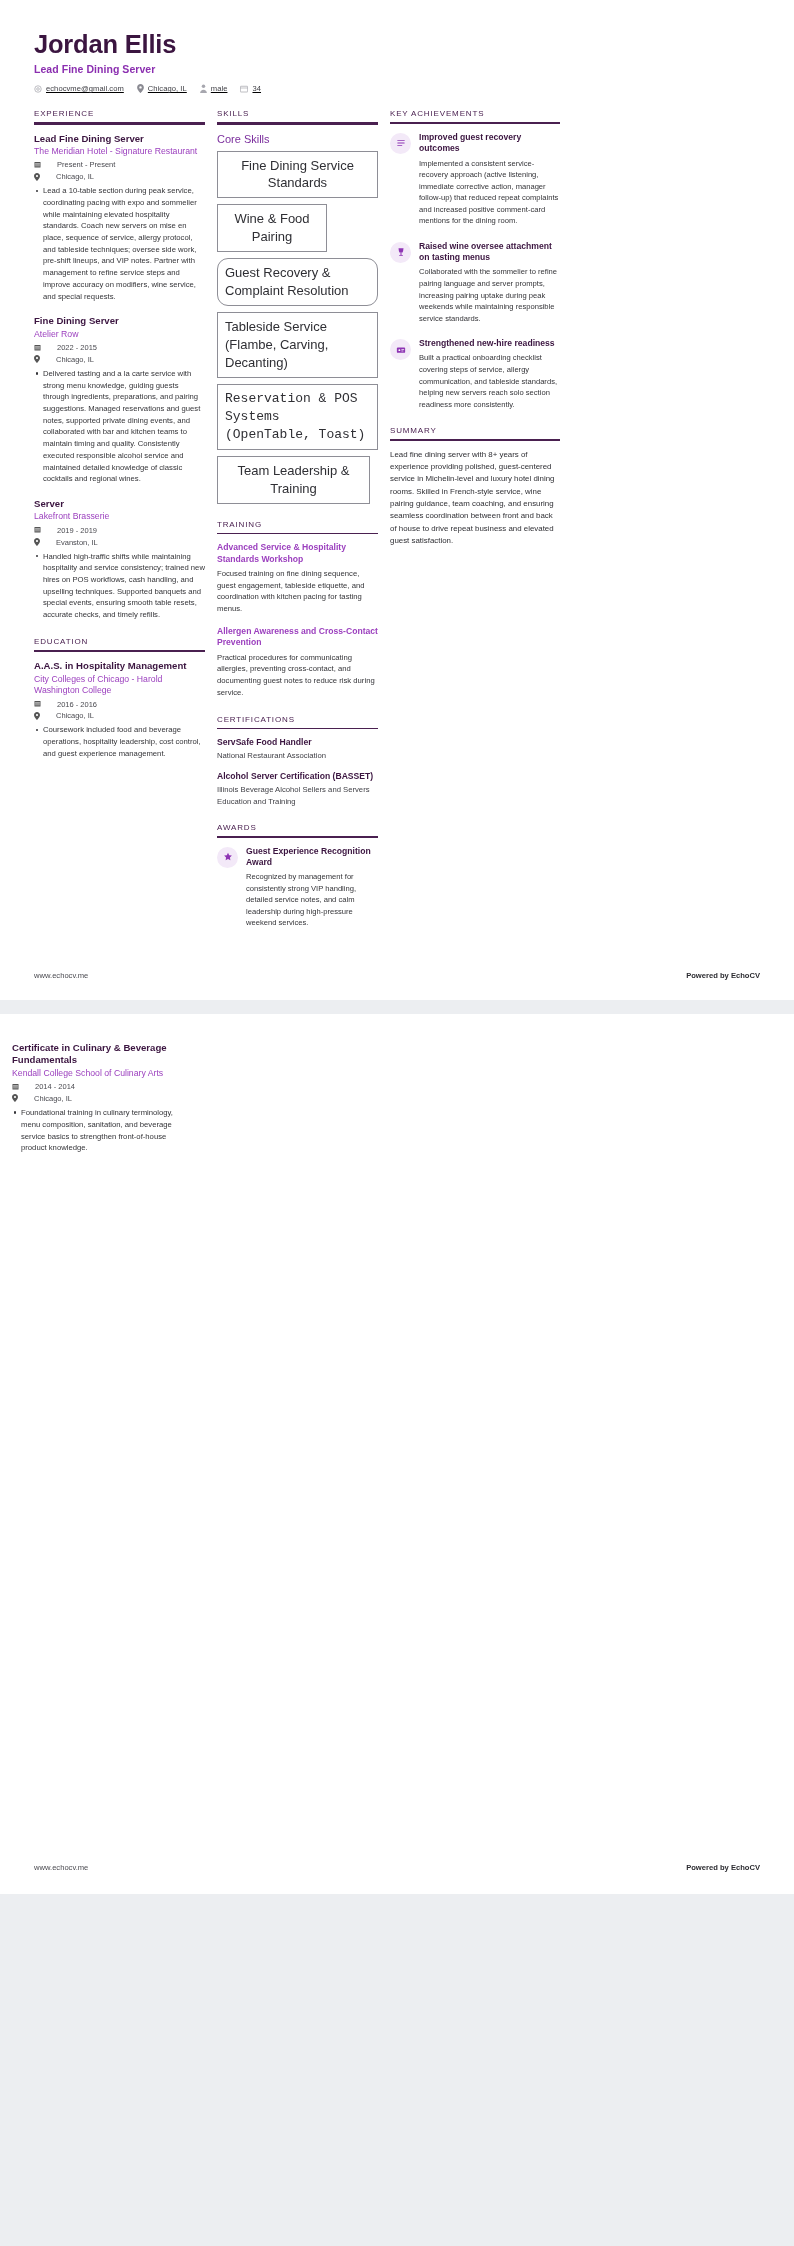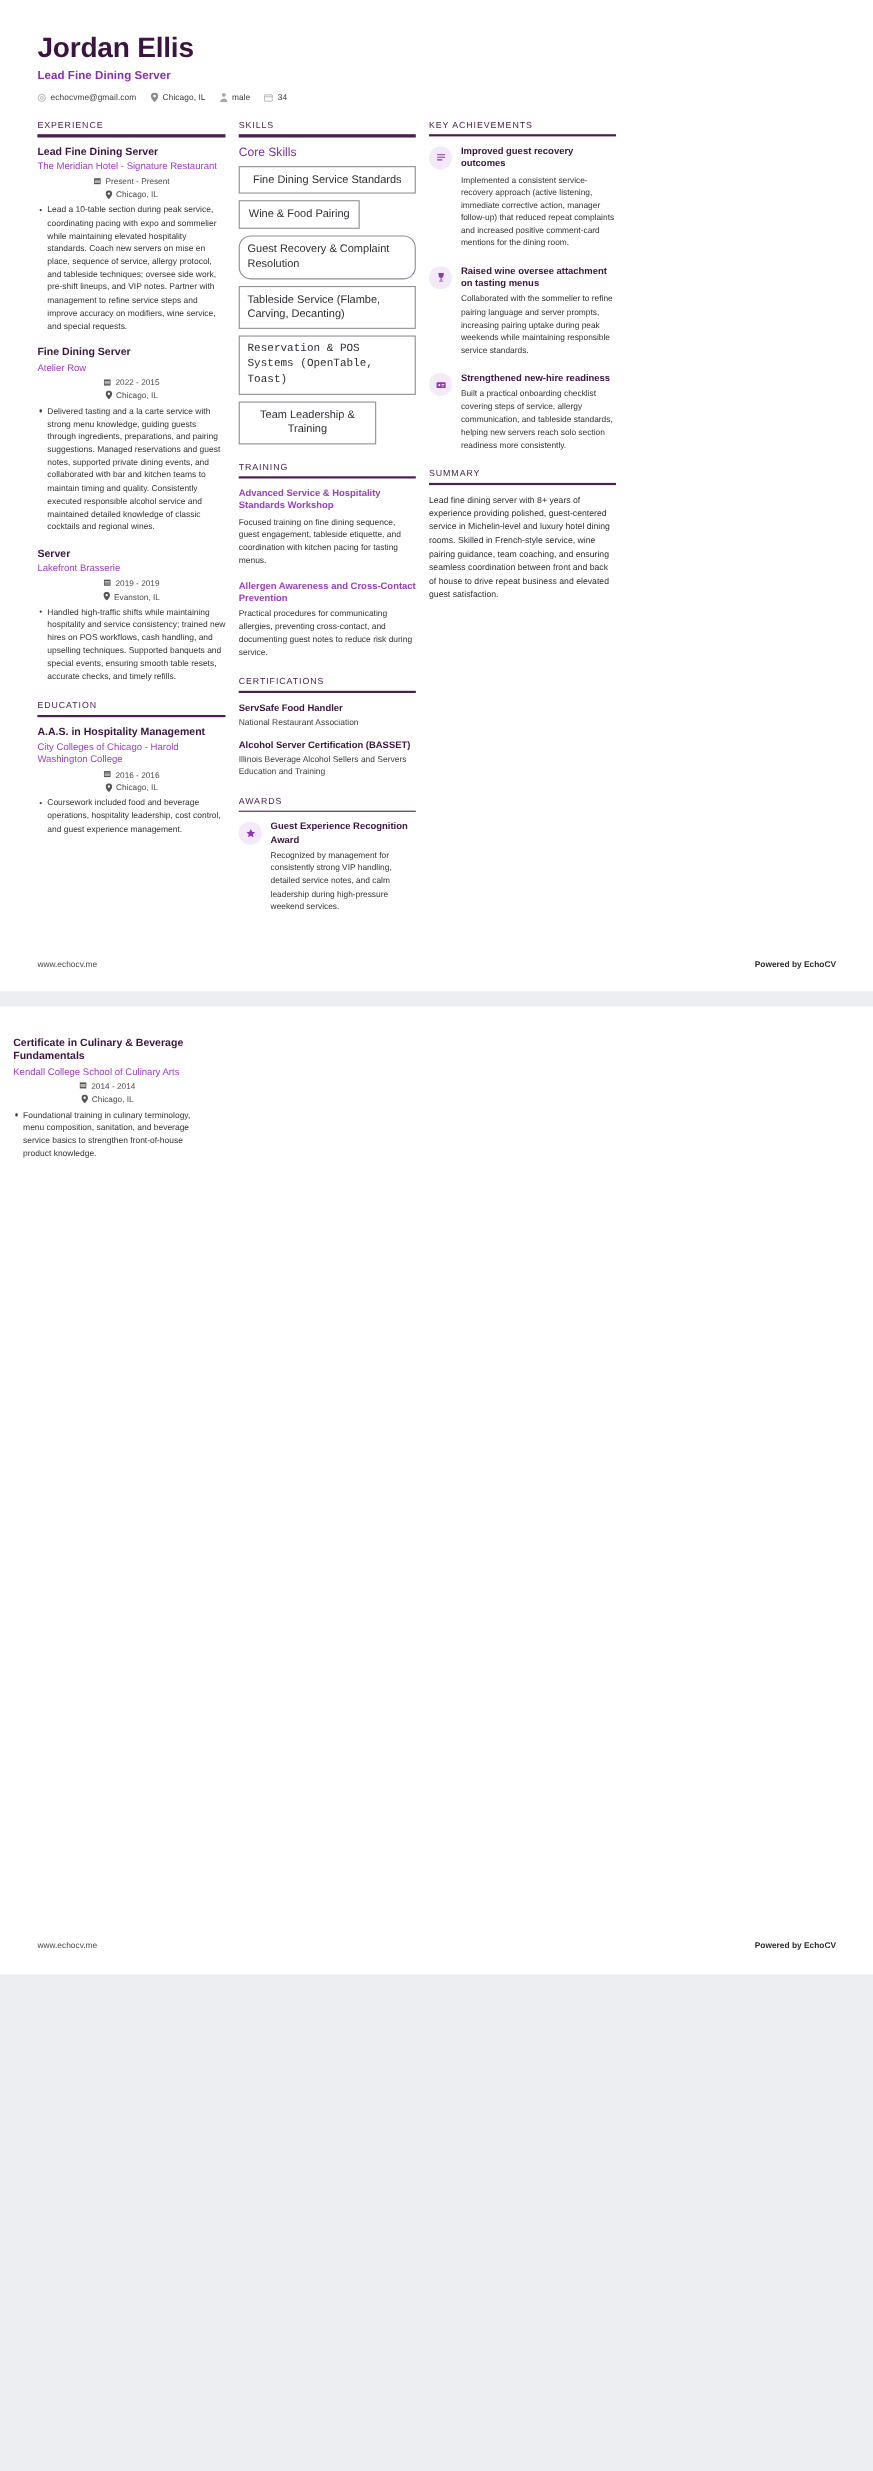--- a/index.html
+++ b/index.html
@@ -37,20 +37,21 @@
     font-weight: 600;
     margin-top: 4px;
     letter-spacing: 0.05px;
   }
   .contact-row {
     display: flex;
     align-items: center;
     gap: 13px;
     margin-top: 9px;
     flex-wrap: wrap;
+    text-decoration: underline;
   }
   .contact-item {
     display: flex;
     align-items: center;
     gap: 4px;
     font-size: 7.6px;
     color: #3c3c42;
     letter-spacing: 0.05px;
   }
   .contact-item svg { display: block; }
@@ -93,26 +94,25 @@
   }
   .entry-org {
     font-size: 8.7px;
     color: #9b3fbe;
     line-height: 1.32;
     margin-bottom: 3px;
   }
   .meta-row {
     display: flex;
     align-items: flex-start;
-    gap: 4px;
+    gap: 16px;
     font-size: 7.5px;
     color: #4a4a50;
     margin-bottom: 1.5px;
     line-height: 1.35;
-    justify-content: center;
   }
   .meta-row svg { flex: 0 0 auto; margin-top: 0.5px; }
   .bullets { list-style: none; margin-top: 3px; }
   .bullets li {
     position: relative;
     padding-left: 9px;
     font-size: 7.7px;
     line-height: 1.52;
     color: #343438;
     margin-bottom: 2px;
@@ -129,21 +129,21 @@
   
   .subhead {
     font-size: 11px;
     color: #7b2e9d;
     margin-bottom: 6px;
     font-weight: 400;
   }
   .tag {
     border: 1px solid #8e8e96;
     padding: 5px 7px;
-    font-size: 10px;
+    font-size: 13px;
     color: #2f2f34;
     line-height: 1.38;
     margin-bottom: 6px;
     text-align: center;
     background: #fff;
   }
 
   
   .train-title {
     font-size: 8.6px;
@@ -412,21 +412,21 @@
 
         <div class="sec">
           <div class="sec-title">SKILLS</div>
           <div class="sec-rule"></div>
           <div class="subhead">Core Skills</div>
           <div class="tag">Fine Dining Service Standards</div>
           <div class="tag" style="width:110px;">Wine &amp; Food Pairing</div>
           <div class="tag" style="text-align:left;border-radius:11px;">Guest Recovery &amp; Complaint Resolution</div>
           <div class="tag" style="text-align:left;">Tableside Service (Flambe, Carving, Decanting)</div>
           <div class="tag" style="text-align:left;font-family:Liberation Mono, monospace;">Reservation &amp; POS Systems (OpenTable, Toast)</div>
-          <div class="tag" style="width:125px;">Team Leadership &amp; Training</div>
+          <div class="tag" style="width:153px;">Team Leadership &amp; Training</div>
         </div>
 
         <div class="sec">
           <div class="sec-title">TRAINING</div>
           <div class="sec-rule thin"></div>
           <div>
             <div class="train-title">Advanced Service &amp; Hospitality Standards Workshop</div>
             <div class="train-desc">Focused training on fine dining sequence, guest engagement, tableside etiquette, and coordination with kitchen pacing for tasting menus.</div>
           </div>
           <div>

